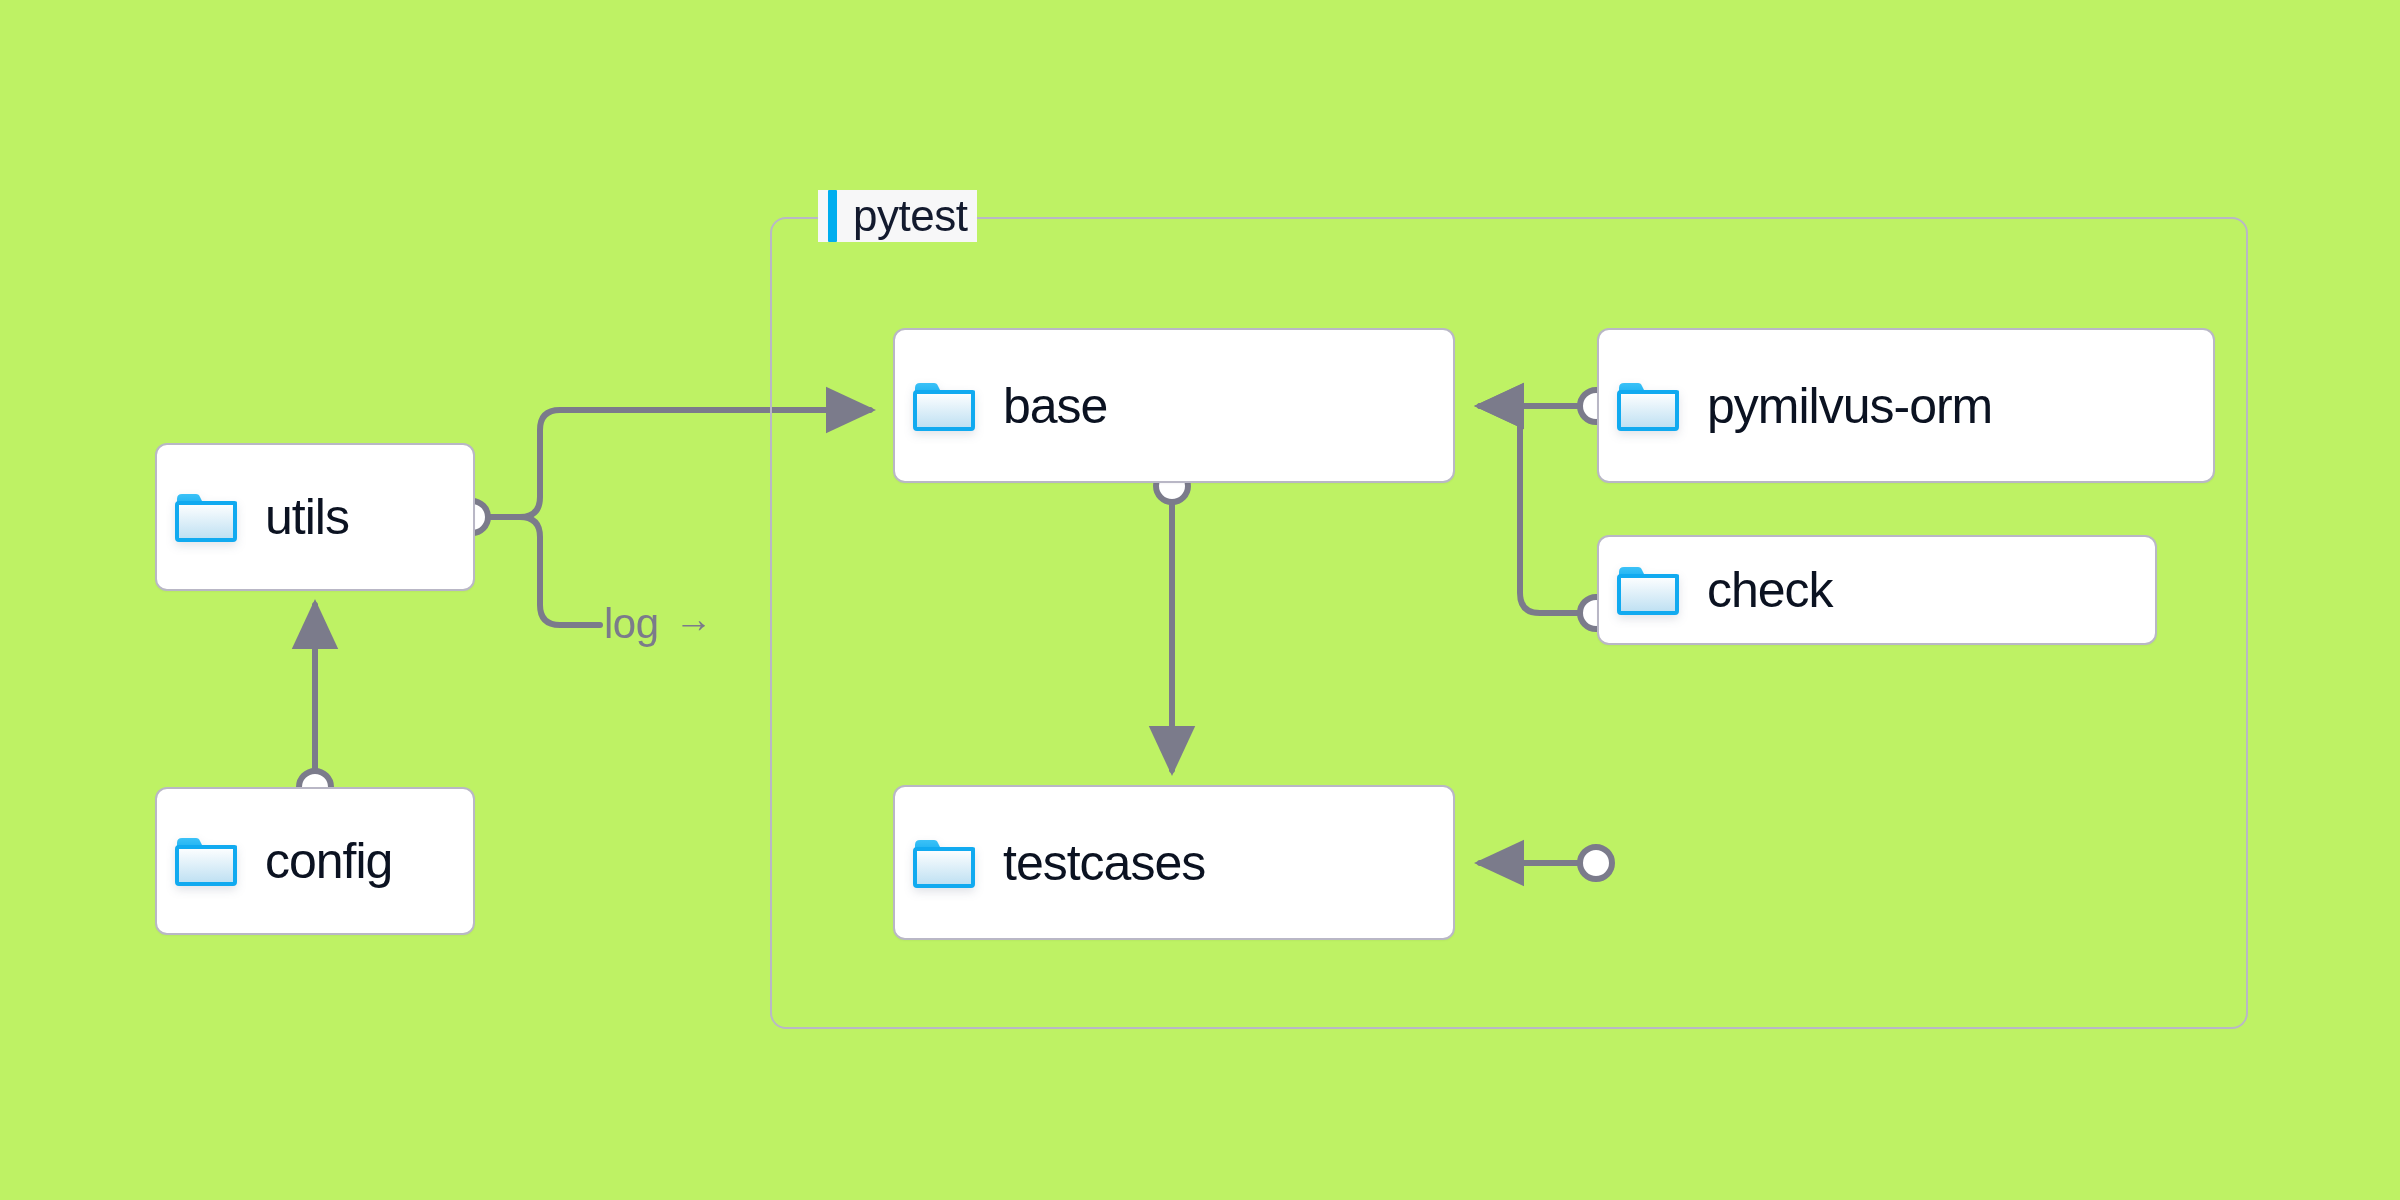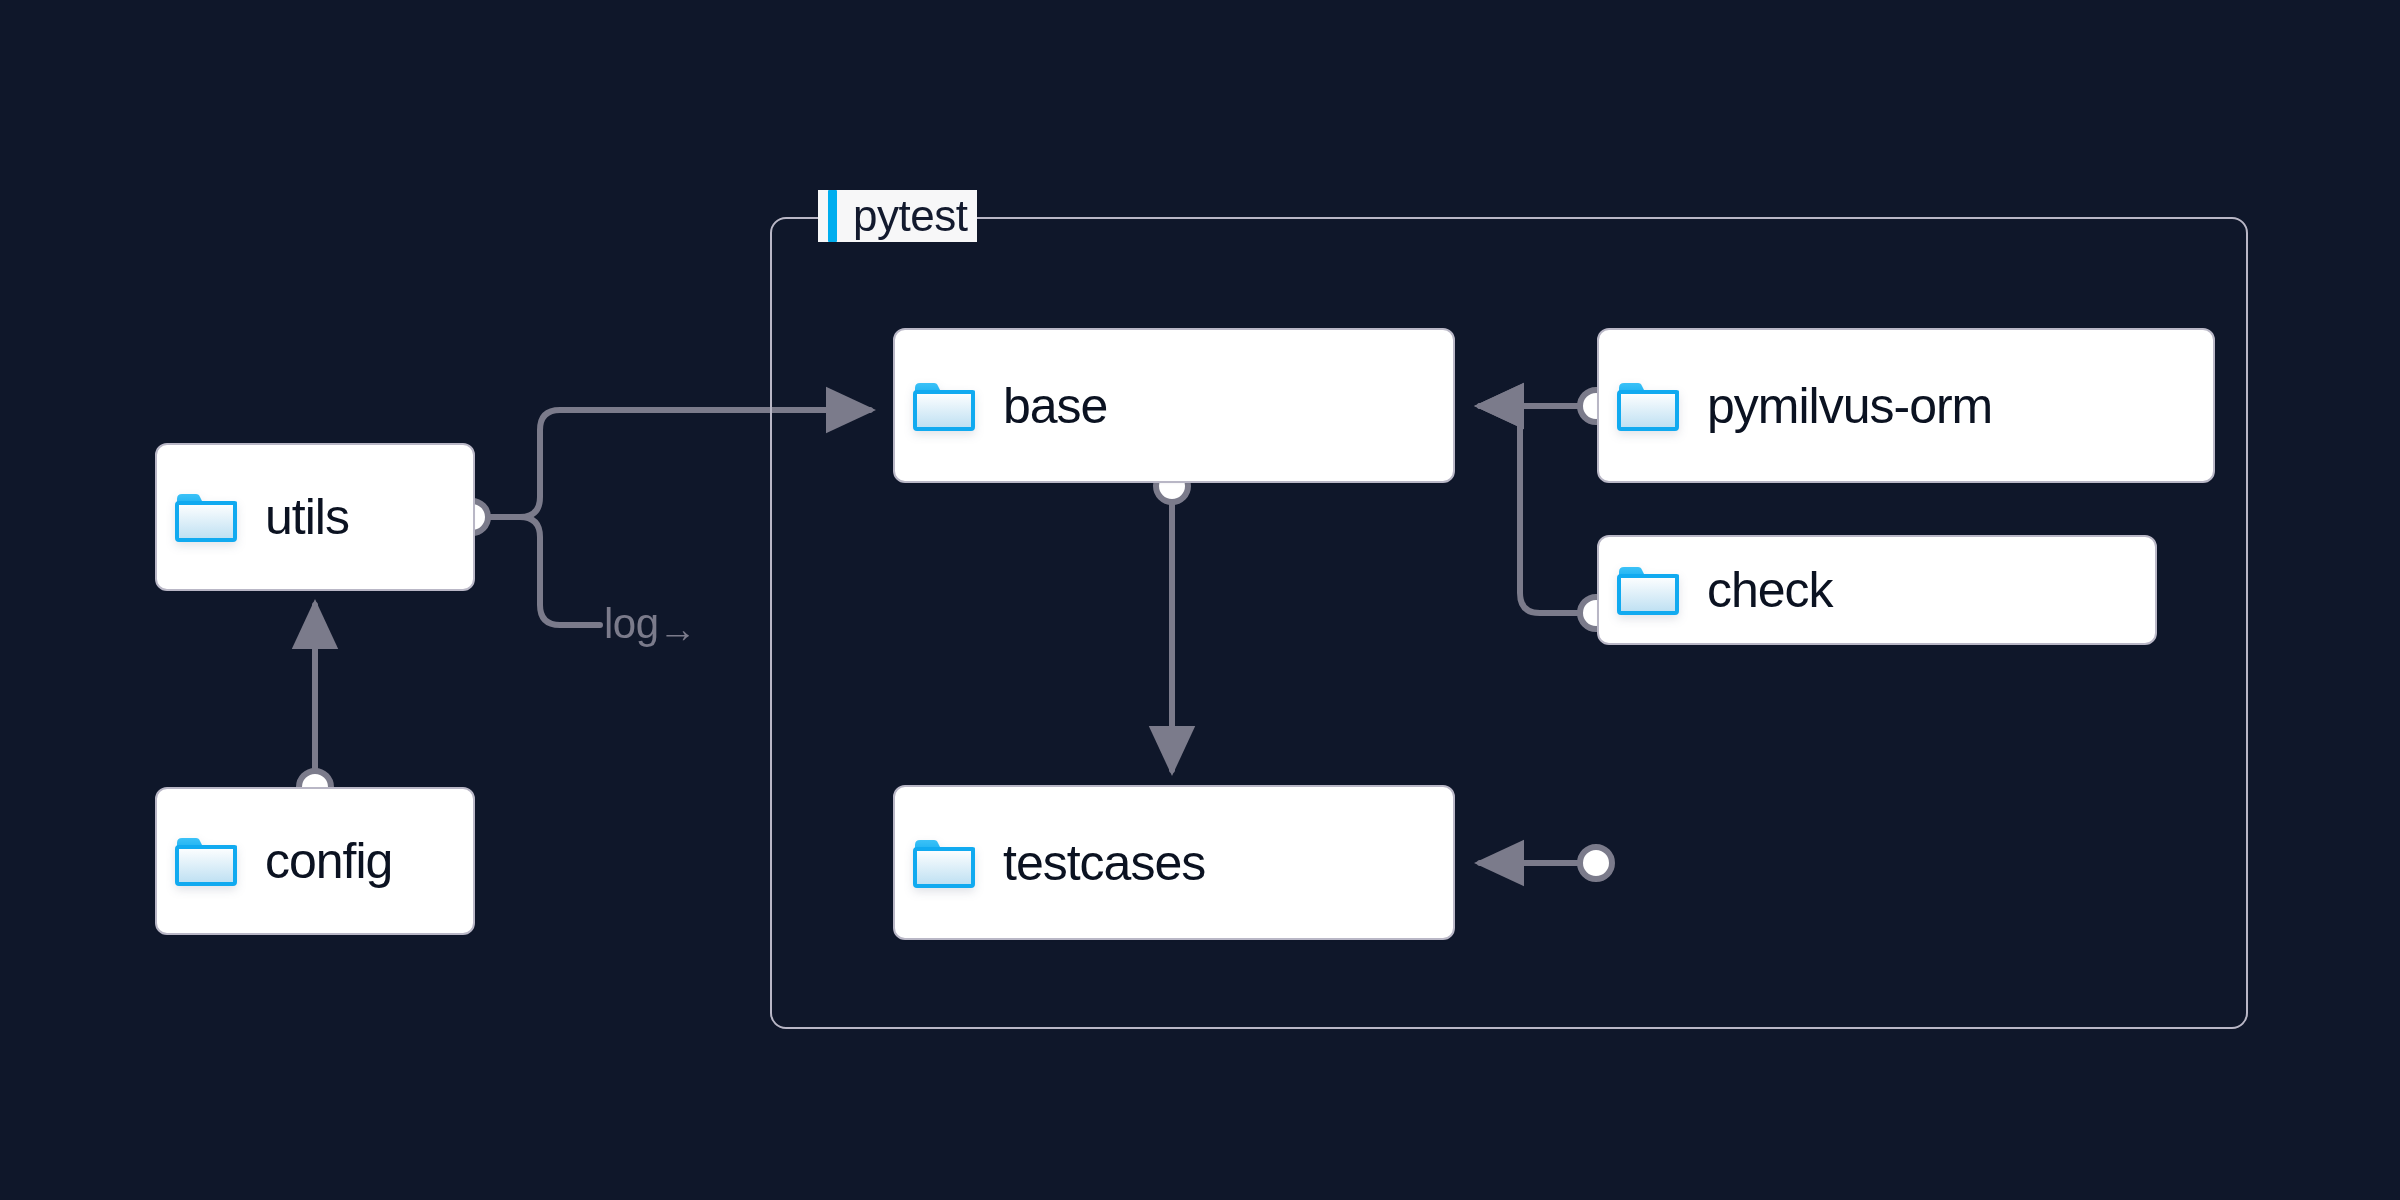--- a/index.html
+++ b/index.html
@@ -8,21 +8,21 @@
     padding: 0;
     background: #f7f7f8;
   }
   body {
     font-family: "Liberation Sans", sans-serif;
   }
   #canvas {
     position: relative;
     width: 2400px;
     height: 1200px;
-    background: #0f172a;
+    background: #bef264;
     overflow: hidden;
   }
   #edges {
     position: absolute;
     left: 0;
     top: 0;
     width: 2400px;
     height: 1200px;
     pointer-events: none;
   }
@@ -88,21 +88,22 @@
   }
   .folder-icon svg { display: block; }
 
   
   .edge-label {
     position: absolute;
     font-size: 42px;
     color: #7b7b8b;
     letter-spacing: -0.5px;
     display: flex;
-    align-items: flex-end;
+    align-items: flex-start;
+    gap: 16px;
     white-space: nowrap;
   }
   .edge-label .arrow-glyph {
     font-size: 38px;
     color: #7b7b8b;
     line-height: 1;
   }
 </style>
 </head>
 <body>

